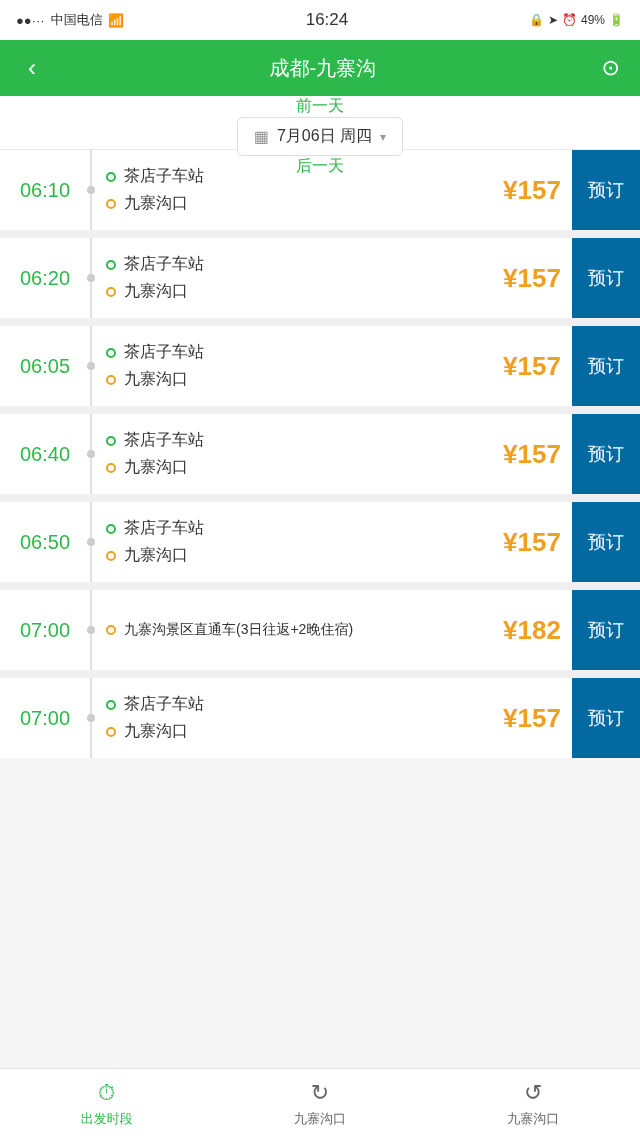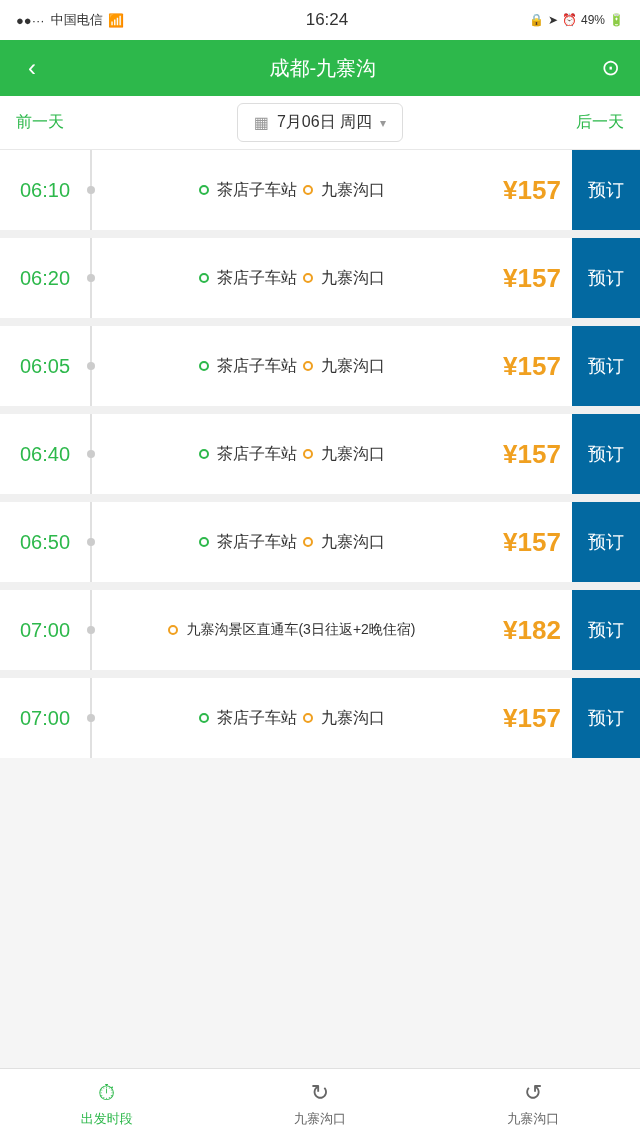--- a/index.html
+++ b/index.html
@@ -54,20 +54,21 @@
 
     
     .date-bar {
       background: white;
       height: 54px;
       display: flex;
       align-items: center;
       justify-content: space-between;
       padding: 0 16px;
       border-bottom: 1px solid #e8e8e8;
+      flex-direction: column;
     }
     .prev-day, .next-day {
       color: #2db84b;
       font-size: 16px;
       cursor: pointer;
     }
     .date-selector {
       display: flex;
       align-items: center;
       border: 1.5px solid #ddd;
@@ -123,21 +124,21 @@
       width: 8px;
       height: 8px;
       border-radius: 50%;
       background: #ccc;
     }
 
     .route-col {
       flex: 1;
       padding: 12px 14px;
       display: flex;
-      flex-direction: row;
+      flex-direction: column;
       justify-content: center;
       gap: 6px;
     }
 
     .stop-row {
       display: flex;
       align-items: center;
       gap: 8px;
     }
     .stop-dot {

